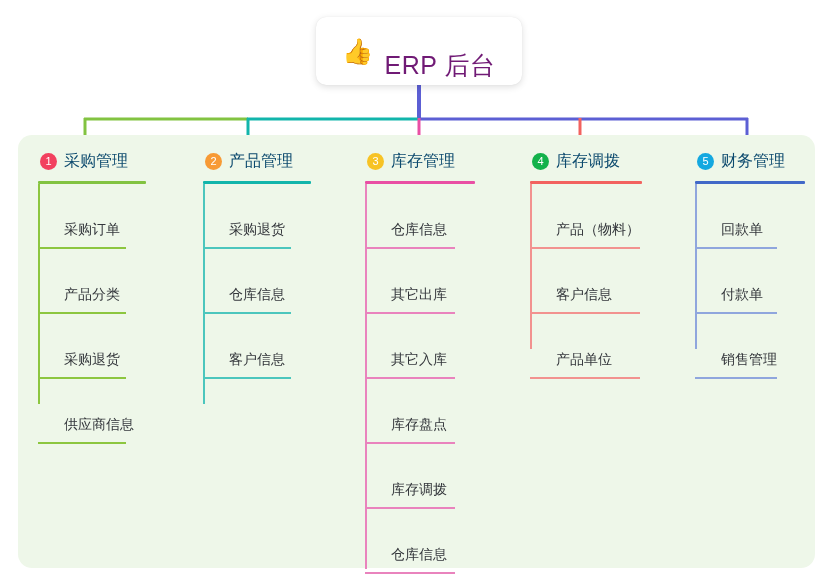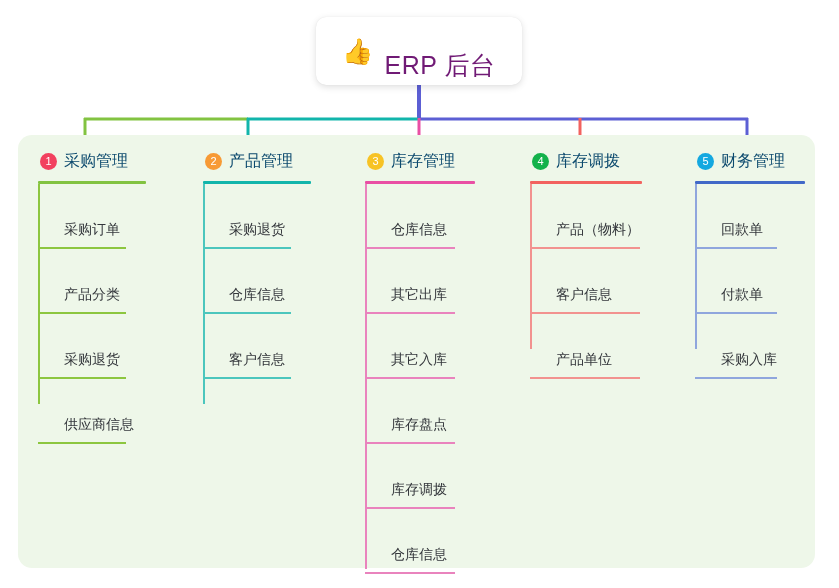--- a/index.html
+++ b/index.html
@@ -278,19 +278,19 @@
           <div class="spine" style="background: rgb(143, 166, 221); height: 165px;"></div>
           <div class="leaf">
             <span class="leaf-label">回款单</span>
             <div class="leaf-rule" style="background: rgb(143, 166, 221); width: 82px;"></div>
           </div>
           <div class="leaf">
             <span class="leaf-label">付款单</span>
             <div class="leaf-rule" style="background: rgb(143, 166, 221); width: 82px;"></div>
           </div>
           <div class="leaf">
-            <span class="leaf-label">采购入库</span>
+            <span class="leaf-label">销售管理</span>
             <div class="leaf-rule" style="background: rgb(143, 166, 221); width: 82px;"></div>
           </div>
         </div>
       </div>
     </div>
 </div>
 
 </body></html>

